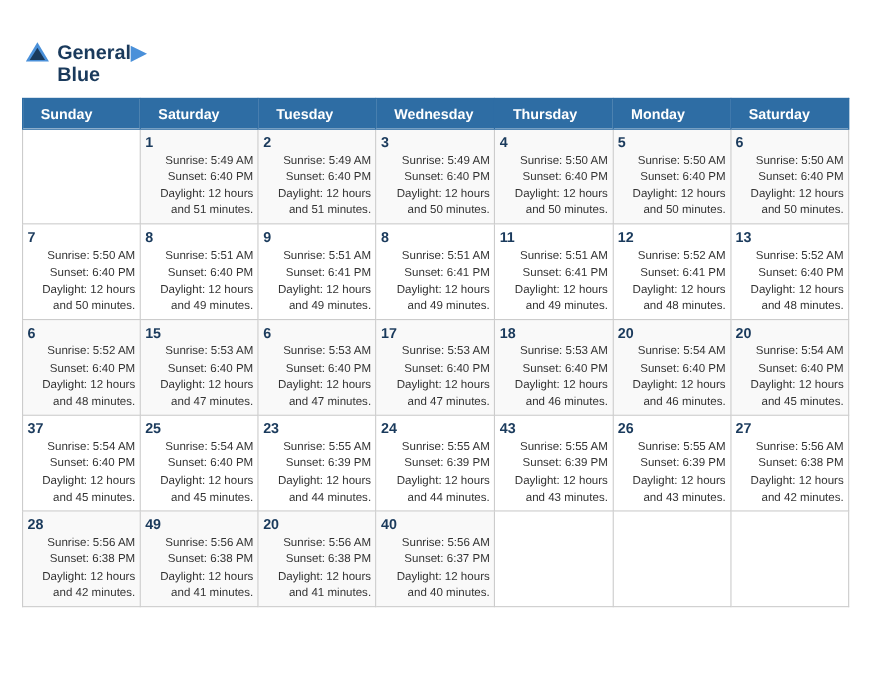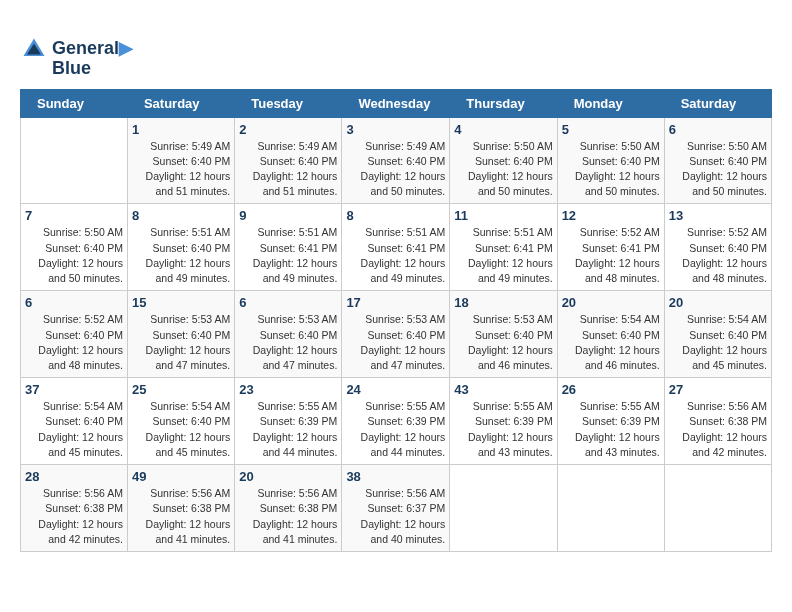--- a/index.html
+++ b/index.html
@@ -248,21 +248,21 @@
         </td>
         <td>
           <span class="day-number">49</span>
           <div class="day-info">Sunrise: 5:56 AM<br>Sunset: 6:38 PM<br>Daylight: 12 hours<br>and 41 minutes.</div>
         </td>
         <td>
           <span class="day-number">20</span>
           <div class="day-info">Sunrise: 5:56 AM<br>Sunset: 6:38 PM<br>Daylight: 12 hours<br>and 41 minutes.</div>
         </td>
         <td>
-          <span class="day-number">38</span>
+          <span class="day-number">40</span>
           <div class="day-info">Sunrise: 5:56 AM<br>Sunset: 6:37 PM<br>Daylight: 12 hours<br>and 40 minutes.</div>
         </td>
         <td class="empty"></td>
         <td class="empty"></td>
         <td class="empty"></td>
       </tr>
     </tbody>
 </table>
 
 </body></html>

